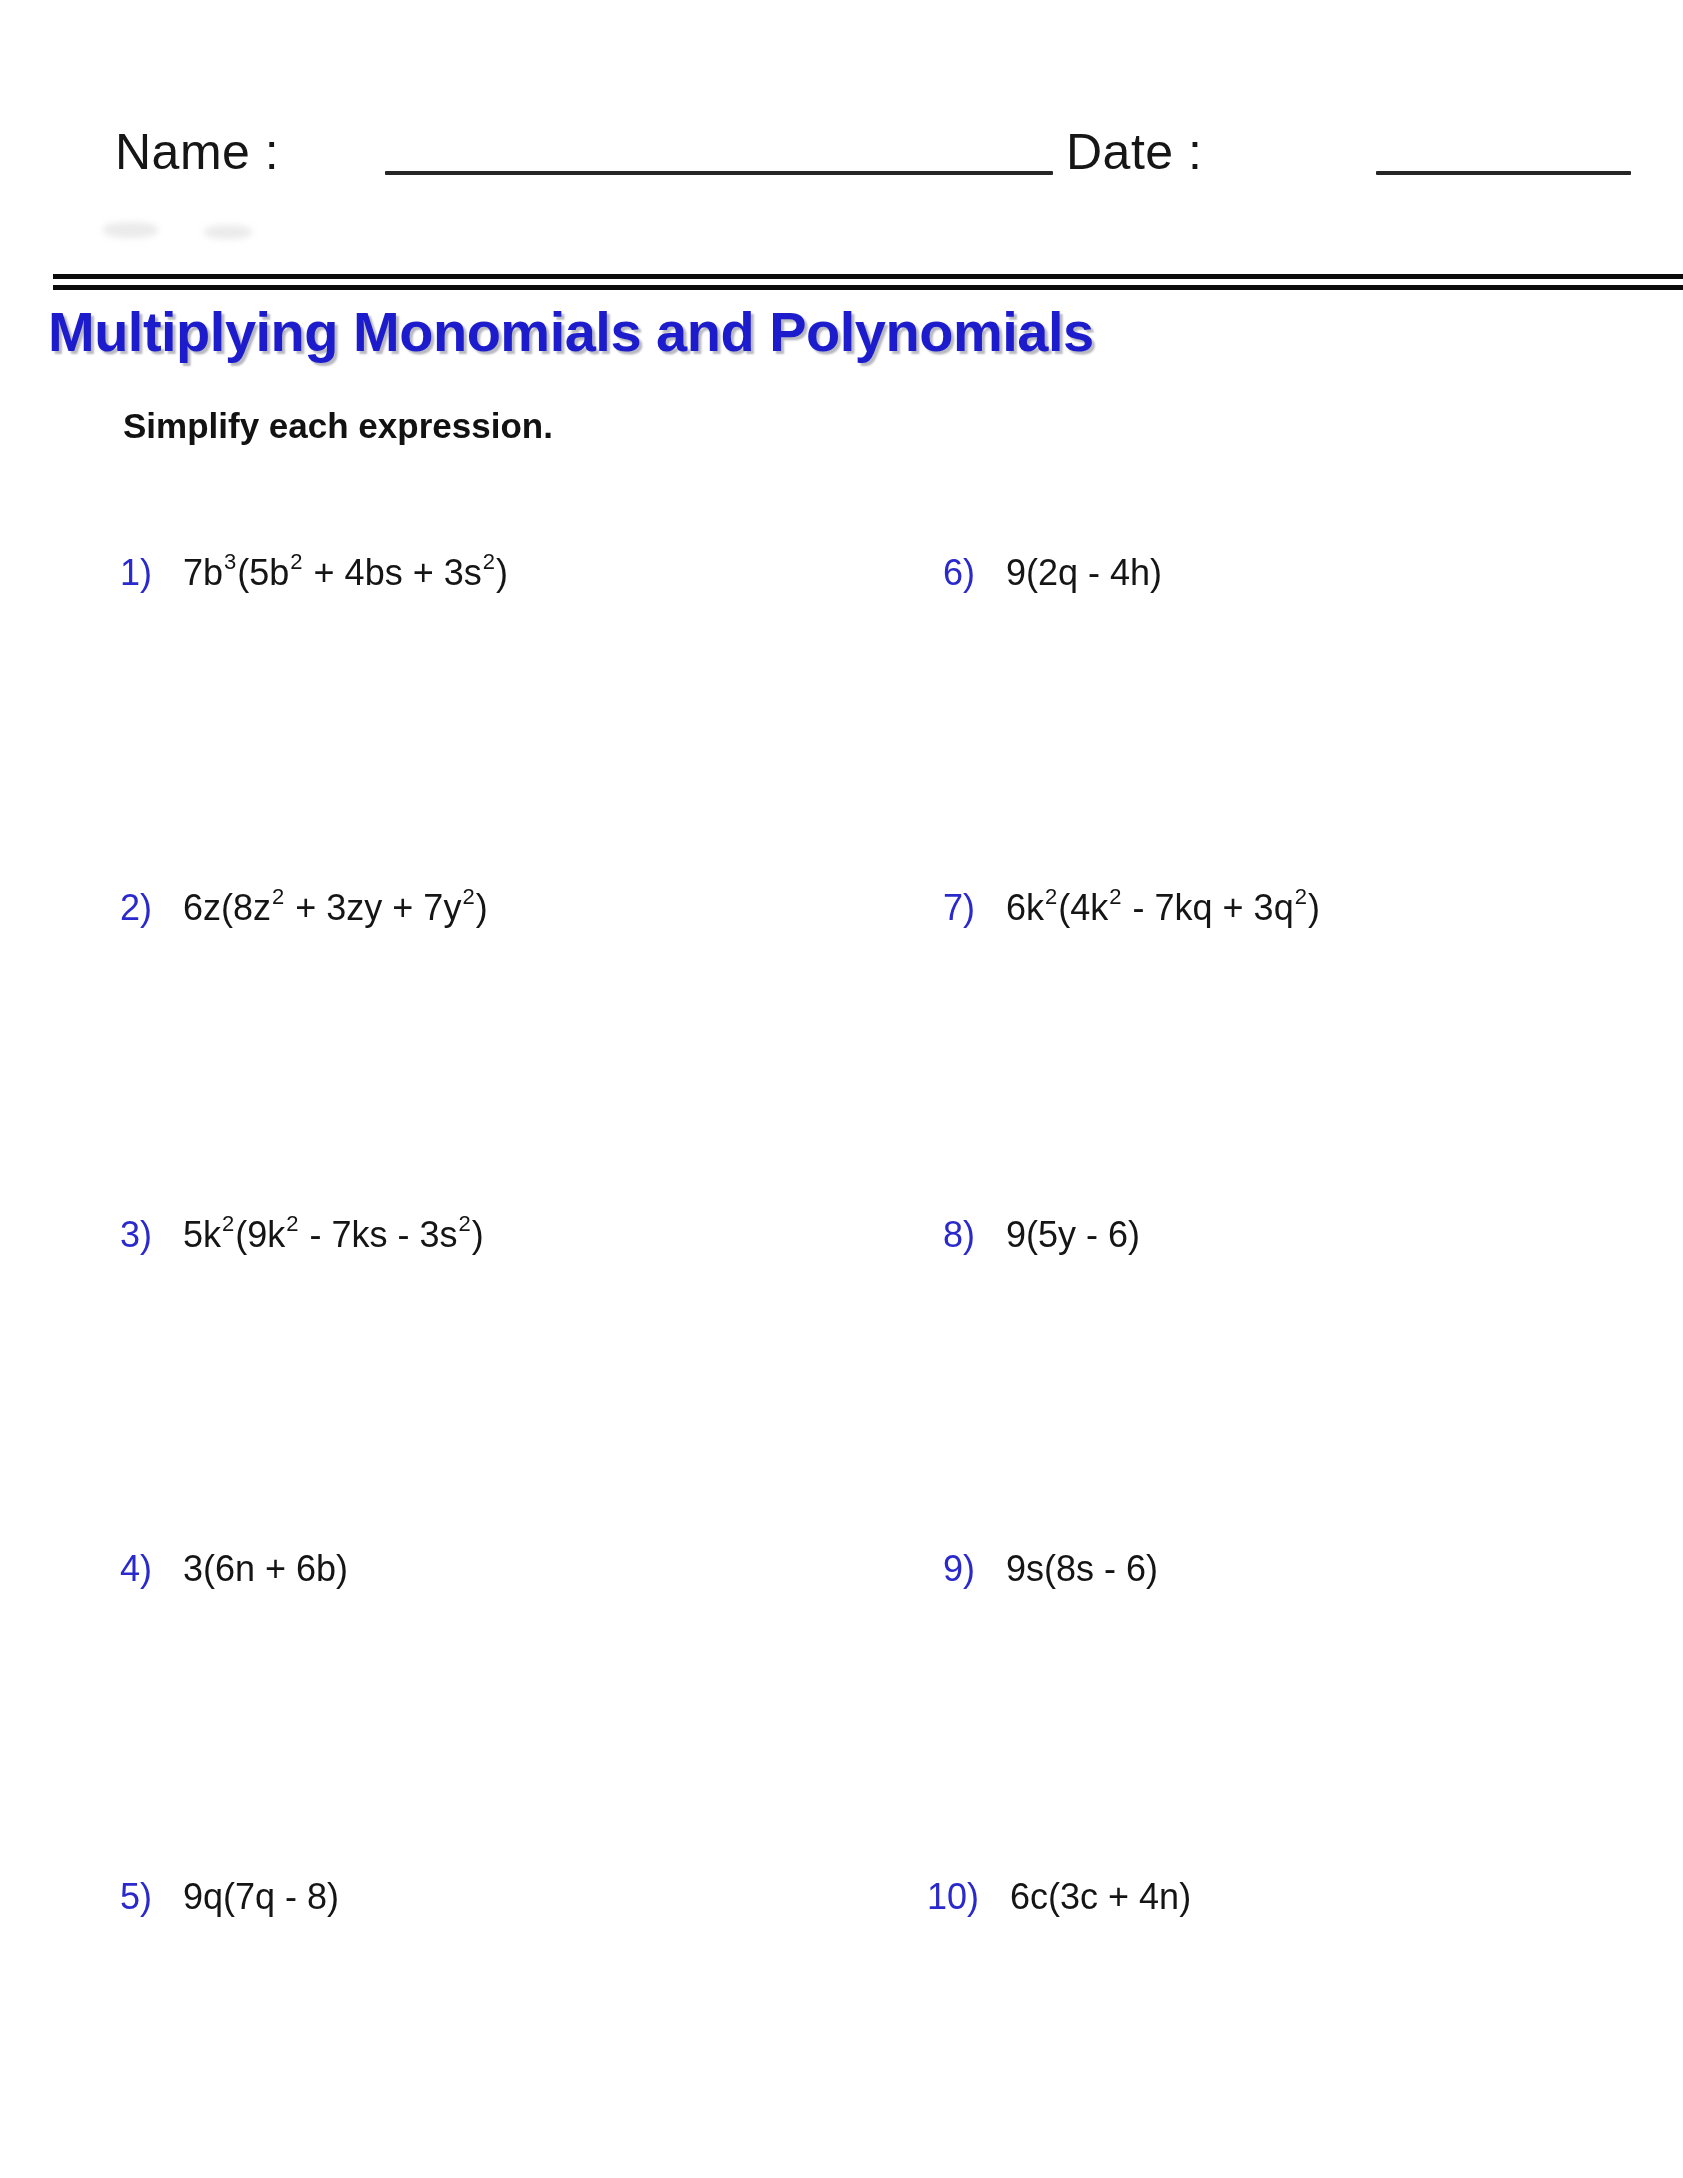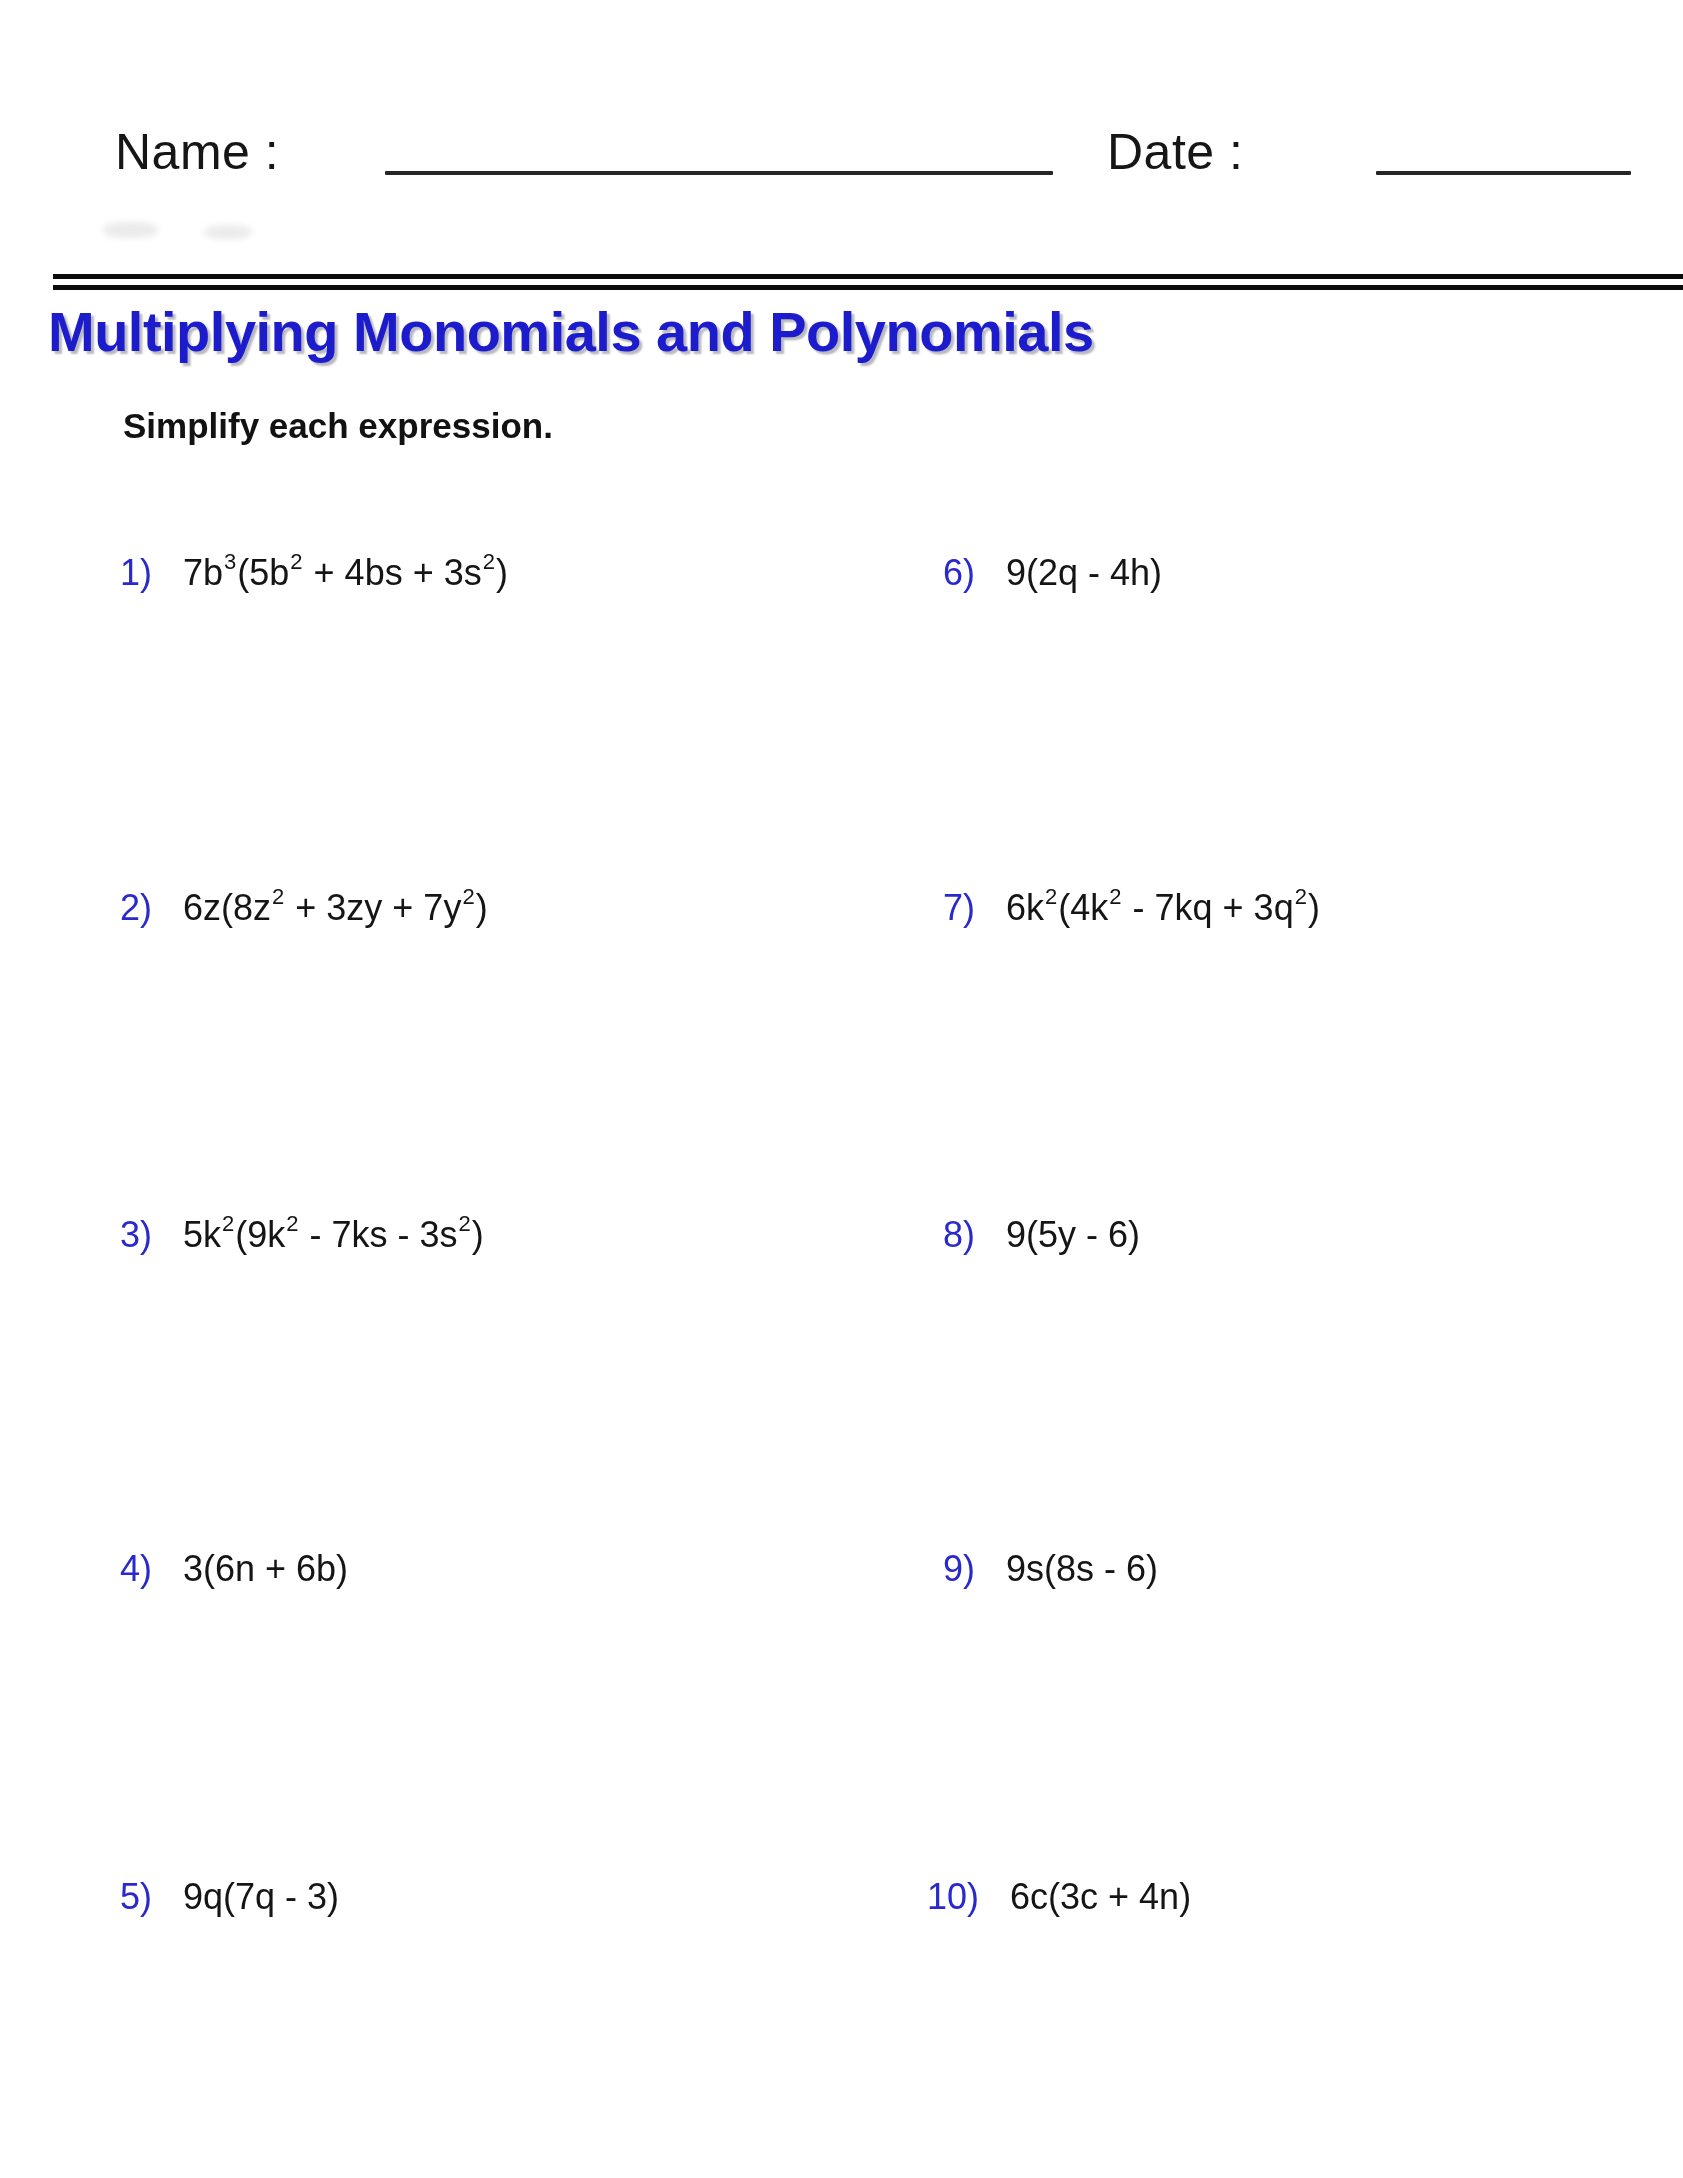--- a/index.html
+++ b/index.html
@@ -15,21 +15,21 @@
 
   
   .hlabel {
     position: absolute;
     font-size: 50px;
     line-height: 50px;
     color: #161616;
     letter-spacing: 0.5px;
   }
   .name-label { left: 67px;  top: 79px; }
-  .date-label { left: 1059px; top: 79px; }
+  .date-label { left: 1018px; top: 79px; }
   .blank-line {
     position: absolute;
     height: 4px;
     background: #262626;
     border-radius: 1px;
   }
   .name-line { left: 337px;  top: 123px; width: 668px; }
   .date-line { left: 1328px; top: 123px; width: 255px; }
 
   
@@ -139,21 +139,21 @@
 <div class="problem col-l r3">
     <span class="pnum">3)</span>
     <span class="pexpr">5k<span class="sup">2</span>(9k<span class="sup">2</span> - 7ks - 3s<span class="sup">2</span>)</span>
   </div>
 <div class="problem col-l r4">
     <span class="pnum">4)</span>
     <span class="pexpr">3(6n + 6b)</span>
   </div>
 <div class="problem col-l r5">
     <span class="pnum">5)</span>
-    <span class="pexpr">9q(7q - 3)</span>
+    <span class="pexpr">9q(7q - 8)</span>
   </div>
 <div class="problem col-r r1">
     <span class="pnum">6)</span>
     <span class="pexpr">9(2q - 4h)</span>
   </div>
 <div class="problem col-r r2">
     <span class="pnum">7)</span>
     <span class="pexpr">6k<span class="sup">2</span>(4k<span class="sup">2</span> - 7kq + 3q<span class="sup">2</span>)</span>
   </div>
 <div class="problem col-r r3">

